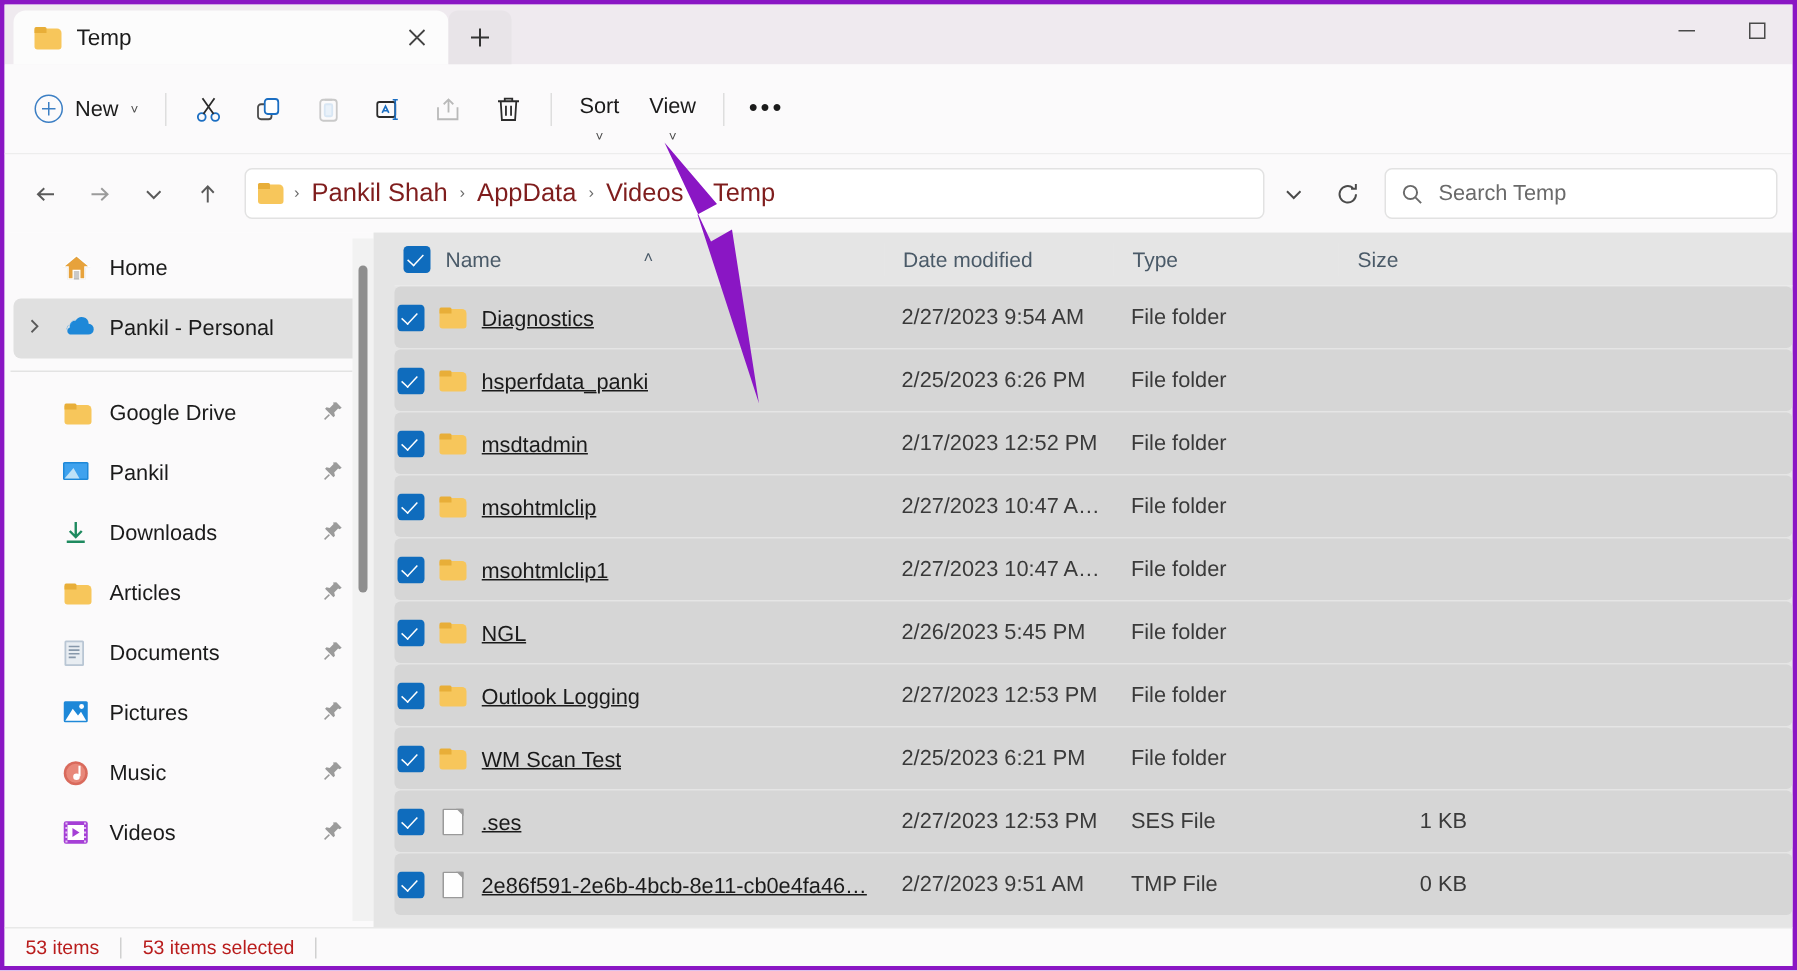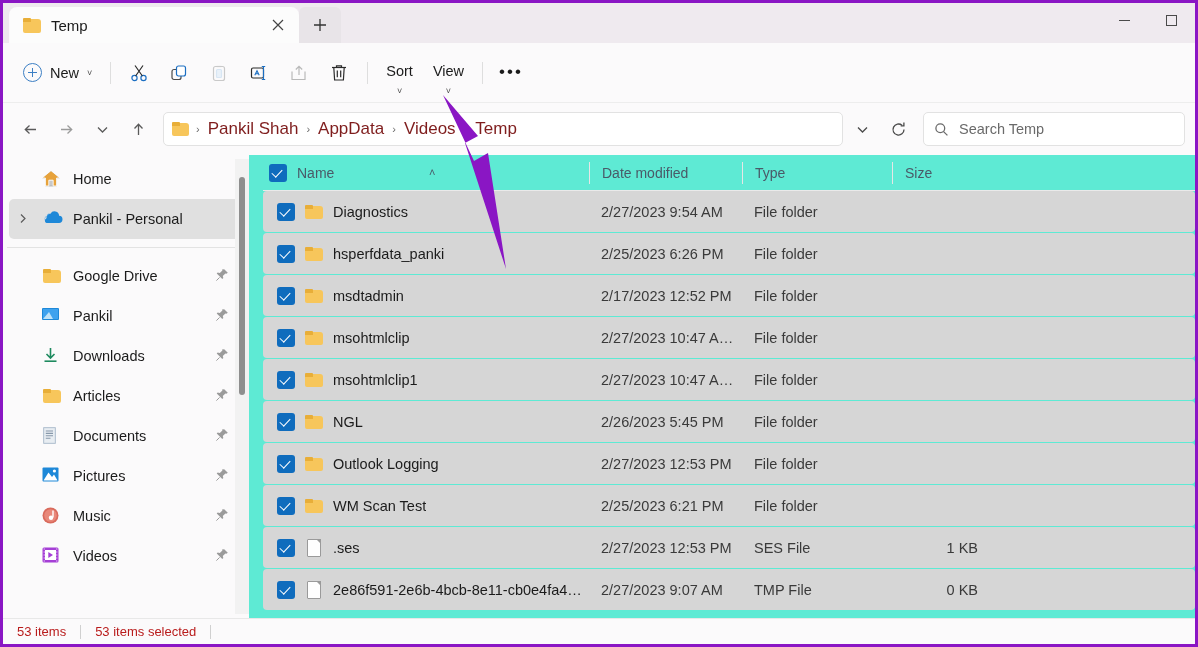--- a/index.html
+++ b/index.html
@@ -166,42 +166,42 @@
   .sb-track {
     position:absolute; right: 0px; top: 4px; bottom: 4px; width: 14px;
     background: #F2F2F2;
   }
   .sb-thumb {
     position:absolute; left:4px; top:18px; width:6px; height:218px;
     background:#8E8E8E; border-radius:3px;
   }
 
   
-  .filepane { flex:1; background:#5eead4; position:relative; padding-left: 14px; }
+  .filepane { flex:1; background:#e5e5e5; position:relative; padding-left: 14px; }
   .colhead {
     height: 36px; display:flex; align-items:center;
     border-bottom: 1px solid #EAEAEA;
     font-size: 14px; color:#4a5a68;
   }
   .ch-name { width: 326px; display:flex; align-items:center; gap: 10px; padding-left: 6px;
              position: relative; }
   .ch-cell { border-left: 1px solid #E6E6E6; padding-left: 12px; height: 22px;
              display:flex; align-items:center; }
   .ch-date { width: 153px; }
   .ch-type { width: 150px; }
   .ch-size { width: 100px; }
   .sortcaret { position:absolute; left: 166px; top: 2px; font-size: 11px; color:#4a5a68; }
 
   .row {
     height: 41px; display:flex; align-items:center;
     background: #D6D6D6; border-radius: 4px;
     margin-bottom: 1px; font-size: 14.5px; color:#1b1b1b;
   }
-  .r-name { width: 326px; display:flex; align-items:center; gap: 9px; padding-left: 14px;
-            overflow:hidden; white-space:nowrap; }
+  .r-name { width: 326px; display:flex; align-items:flex-end; gap: 9px; padding-left: 2px;
+            overflow:hidden; white-space:nowrap;text-decoration:underline; }
   .r-date { width: 153px; padding-left: 12px; color:#3a3a3a; }
   .r-type { width: 150px; padding-left: 12px; color:#3a3a3a; }
   .r-size { width: 100px; padding-left: 12px; color:#3a3a3a; text-align:right;
             padding-right: 14px; display:block; }
 
   .cbx {
     width: 18px; height: 18px; border-radius: 3px; flex:none;
     background: #0F6CBD; position: relative;
   }
   .cbx::after {
@@ -730,21 +730,21 @@
             <div class="r-size">1 KB</div>
           </div>
           <div class="row">
             <div class="r-name">
               <span class="cbx"></span>
               <span class="r-ico">
                 <span class="fileglyph"></span>
               </span>
               <span class="r-label">2e86f591-2e6b-4bcb-8e11-cb0e4fa46…</span>
             </div>
-            <div class="r-date">2/27/2023 9:07 AM</div>
+            <div class="r-date">2/27/2023 9:51 AM</div>
             <div class="r-type">TMP File</div>
             <div class="r-size">0 KB</div>
           </div>
         </div>
     </div>
   </div>
 
   <div class="statusbar">
     <span class="st-item">53 items</span>
     <span class="st-sep"></span>

